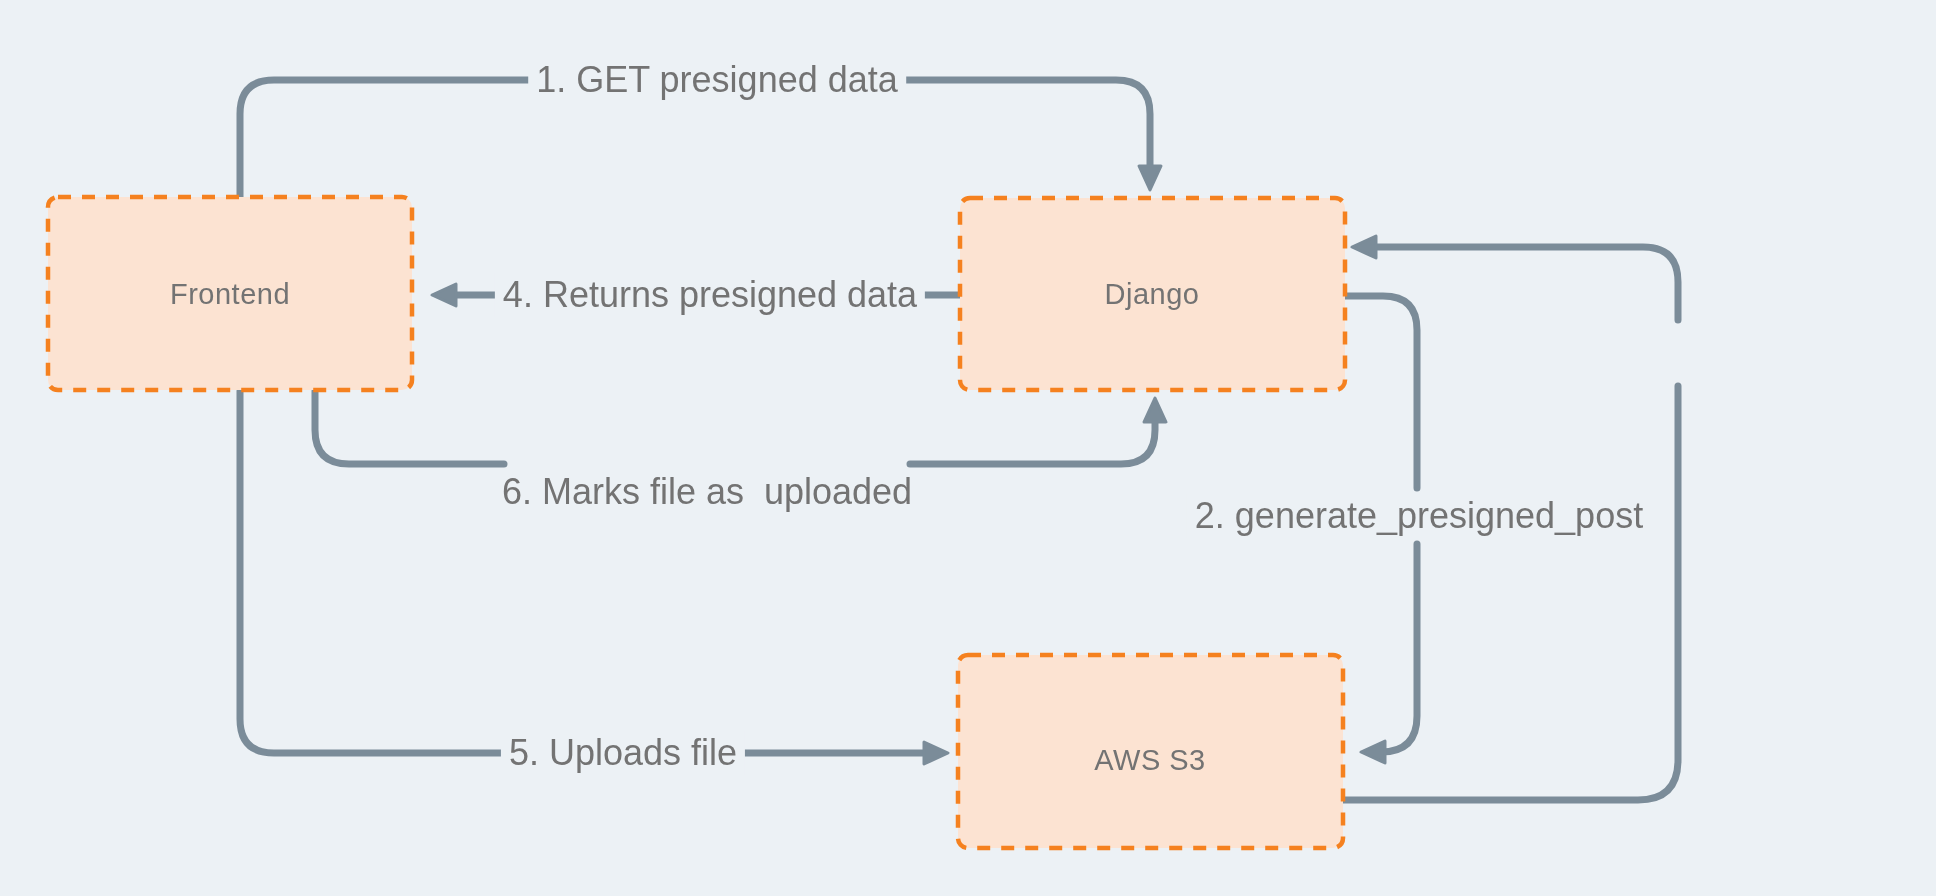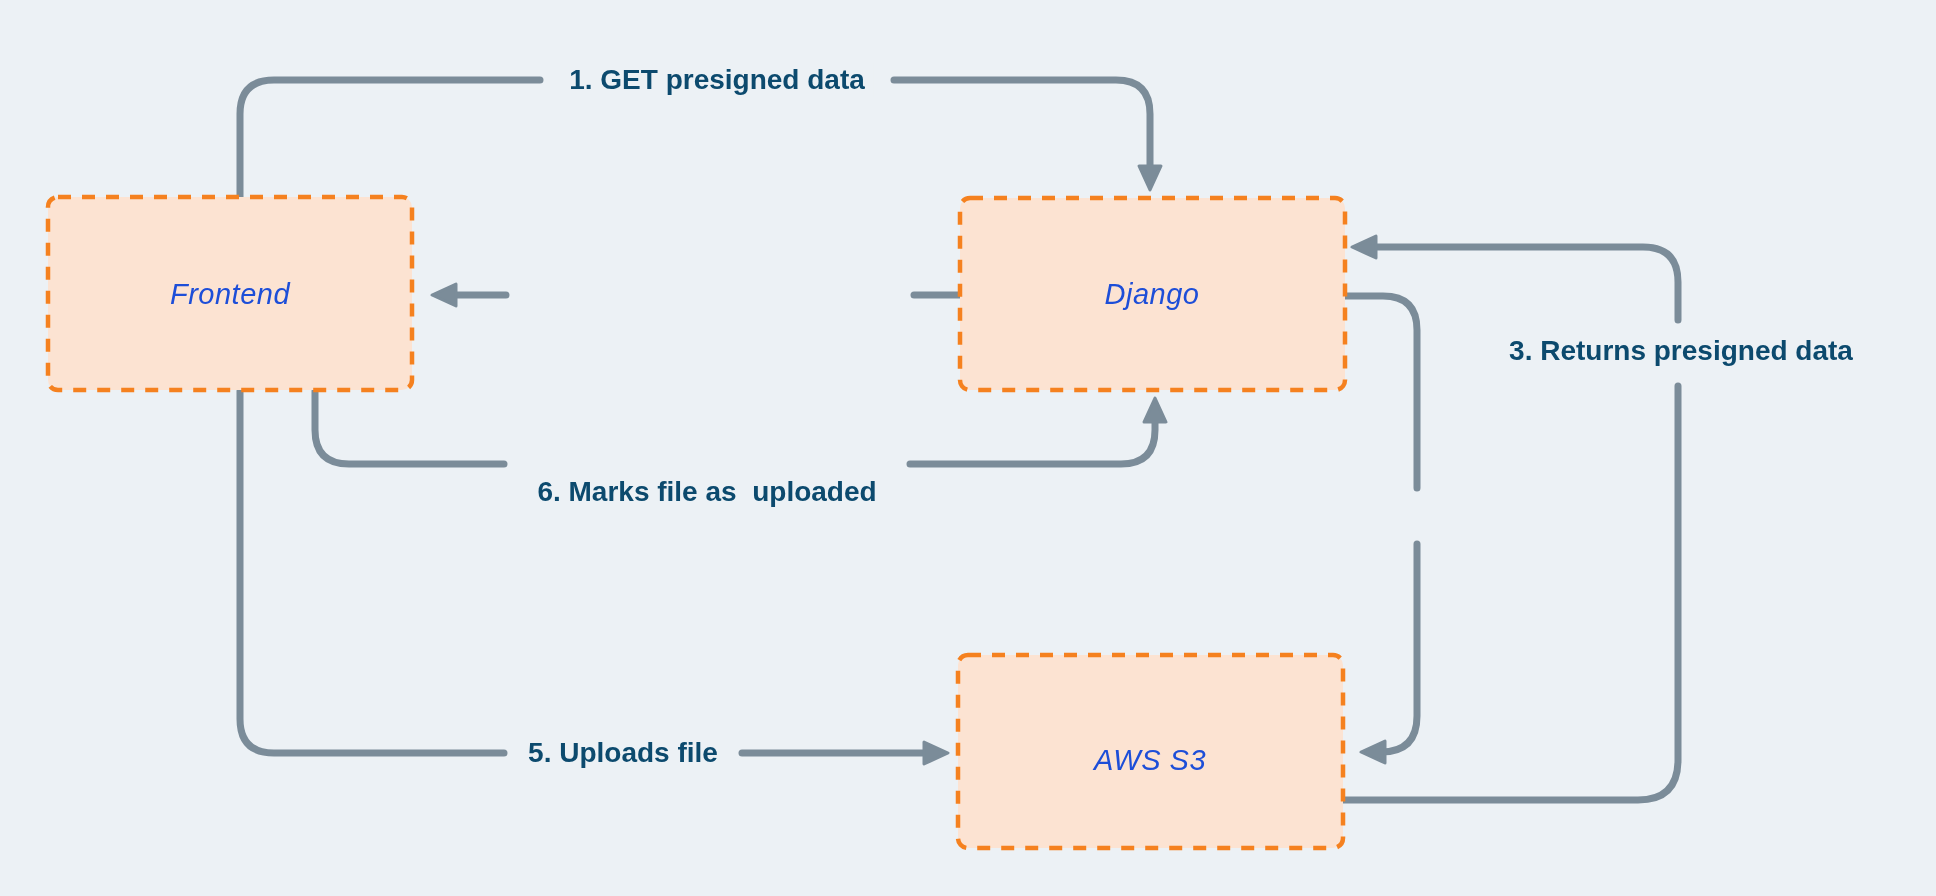--- a/index.html
+++ b/index.html
@@ -31,34 +31,32 @@
   .node-rect {
     fill: #fce3d2;
     stroke: #f5811f;
     stroke-width: 4.5;
     stroke-dasharray: 13 11;
   }
   .node-label {
     position: absolute;
     transform: translate(-50%, -50%);
     font-size: 29px;
-    color: #1d4ed8;
+    color: #737373;
     white-space: pre;
     letter-spacing: 0.5px;
-    font-style: italic;
   }
   .edge-label {
     position: absolute;
     transform: translate(-50%, -50%);
-    font-size: 28px;
-    color: #0c4a6e;
+    font-size: 36px;
+    color: #737373;
     background: #ecf1f5;
     padding: 1px 8px;
     white-space: pre;
-    font-weight: bold;
   }
 </style>
 </head>
 <body>
 
 <div id="stage">
 
   <svg id="wires" viewBox="0 0 1936 896" xmlns="http://www.w3.org/2000/svg">
     <defs>
       <marker id="ah" markerUnits="userSpaceOnUse" markerWidth="30" markerHeight="28" viewBox="0 0 30 28" refX="6" refY="14" orient="auto">
@@ -87,17 +85,18 @@
     <rect class="node-rect" x="48" y="197" width="364" height="193" rx="10"></rect>
     <rect class="node-rect" x="960" y="198" width="385" height="192" rx="10"></rect>
     <rect class="node-rect" x="958" y="655" width="385" height="193" rx="10"></rect>
   </svg>
 
   <div class="node-label" style="left:230px; top:294px;">Frontend</div>
   <div class="node-label" style="left:1152px; top:294px;">Django</div>
   <div class="node-label" style="left:1150px; top:752px;margin-top:8px;">AWS S3</div>
 
   <div class="edge-label" style="left:717px; top:80px;">1. GET presigned data</div>
-  <div class="edge-label" style="left:1681px; top:351px;">3. Returns presigned data</div>
+  <div class="edge-label" style="left:1419px; top:516px;">2. generate_presigned_post</div>
+  <div class="edge-label" style="left:710px; top:295px;">4. Returns presigned data</div>
   <div class="edge-label" style="left:623px; top:753px;text-align:right;">5. Uploads file</div>
   <div class="edge-label" style="left:707px; top:492px;">6. Marks file as  uploaded</div>
 
 </div>
 
 </body></html>

